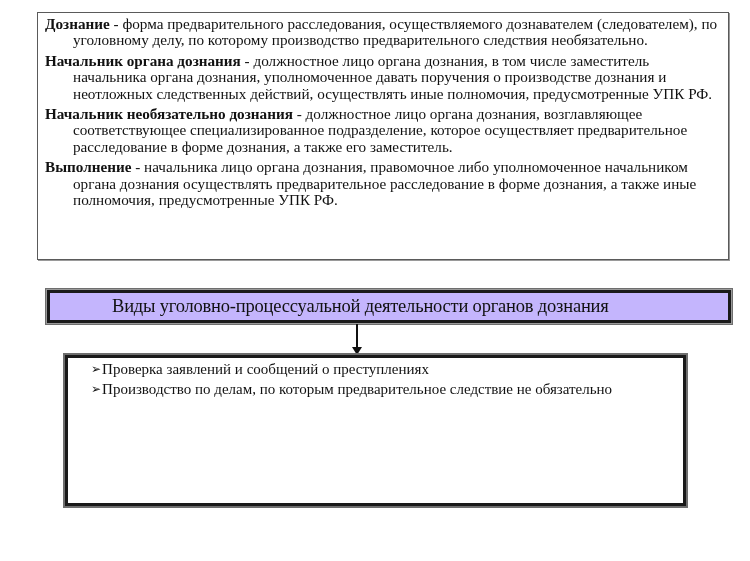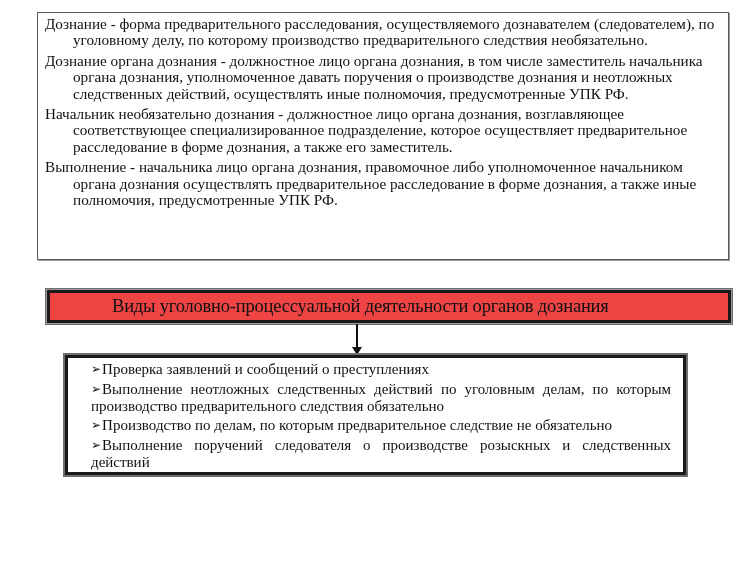--- a/index.html
+++ b/index.html
@@ -28,35 +28,35 @@
       padding: 3px 8px 0 7px;
     }
     .def-item {
       font-size: 15.2px;
       line-height: 16.4px;
       margin: 0 0 4px 0;
       padding-left: 28px;
       text-indent: -28px;
     }
     .def-term {
-      font-weight: normal;
+      font-weight: bold;
       text-align: center;
     }
     .title-box {
       position: absolute;
       left: 47px;
       top: 290px;
       width: 684px;
       height: 33px;
       box-sizing: border-box;
       border: 3px solid #1a1a1a;
       outline: 1px solid #9a9a9a;
       outline-offset: 0px;
       box-shadow: 0 0 0 2px #6e6e6e;
-      background: #ef4444;
+      background: #c4b5fd;
       display: flex;
       align-items: center;
       padding-left: 62px;
     }
     .title-text {
       font-size: 18.5px;
       letter-spacing: -0.2px;
       white-space: nowrap;
     }
     .arrow-line {
@@ -75,21 +75,21 @@
       height: 0;
       border-left: 5px solid transparent;
       border-right: 5px solid transparent;
       border-top: 8px solid #111111;
     }
     .list-box {
       position: absolute;
       left: 65px;
       top: 355px;
       width: 621px;
-      height: 120px;
+      height: 151px;
       box-sizing: border-box;
       border: 3px solid #1a1a1a;
       box-shadow: 0 0 0 2px #6e6e6e;
       background: #ffffff;
       padding: 3px 12px 0 23px;
     }
     .list-item {
       font-size: 15px;
       line-height: 16px;
       margin: 0 0 3px 0;
@@ -108,43 +108,37 @@
     }
   </style>
 </head>
 <body>
 
 <div class="def-box">
   <p class="def-item">
     <span class="def-term">Дознание</span><span> - </span><span>форма предварительного расследования, осуществляемого дознавателем (следователем), по уголовному делу, по которому производство предварительного следствия необязательно.</span>
   </p>
   <p class="def-item">
-    <span class="def-term">Дознание органа дознания</span><span> - </span><span>должностное лицо органа дознания, в том числе заместитель начальника органа дознания, уполномоченное давать поручения о производстве дознания и неотложных следственных действий, осуществлять иные полномочия, предусмотренные УПК РФ.</span>
+    <span class="def-term">Начальник органа дознания</span><span> - </span><span>должностное лицо органа дознания, в том числе заместитель начальника органа дознания, уполномоченное давать поручения о производстве дознания и неотложных следственных действий, осуществлять иные полномочия, предусмотренные УПК РФ.</span>
   </p>
   <p class="def-item">
     <span class="def-term">Начальник необязательно дознания</span><span> - </span><span>должностное лицо органа дознания, возглавляющее соответствующее специализированное подразделение, которое осуществляет предварительное расследование в форме дознания, а также его заместитель.</span>
   </p>
   <p class="def-item">
     <span class="def-term">Выполнение</span><span> - </span><span>начальника лицо органа дознания, правомочное либо уполномоченное начальником органа дознания осуществлять предварительное расследование в форме дознания, а также иные полномочия, предусмотренные УПК РФ.</span>
   </p>
 </div>
 
 <div class="title-box">
   <span class="title-text">Виды уголовно-процессуальной деятельности органов дознания</span>
 </div>
 
 <div class="arrow-line"></div>
 <div class="arrow-head"></div>
 
 <div class="list-box">
   <p class="list-item">
     <span class="bullet">➢</span><span>Проверка заявлений и сообщений о преступлениях</span>
   </p>
-  <p class="list-item spaced">
-    <span class="bullet">➢</span><span>Выполнение неотложных следственных действий по уголовным делам, по которым производство предварительного следствия обязательно</span>
-  </p>
   <p class="list-item">
     <span class="bullet">➢</span><span>Производство по делам, по которым предварительное следствие не обязательно</span>
-  </p>
-  <p class="list-item">
-    <span class="bullet">➢</span><span>Выполнение поручений следователя о производстве розыскных и следственных действий</span>
   </p>
 </div>
 
 </body></html>

